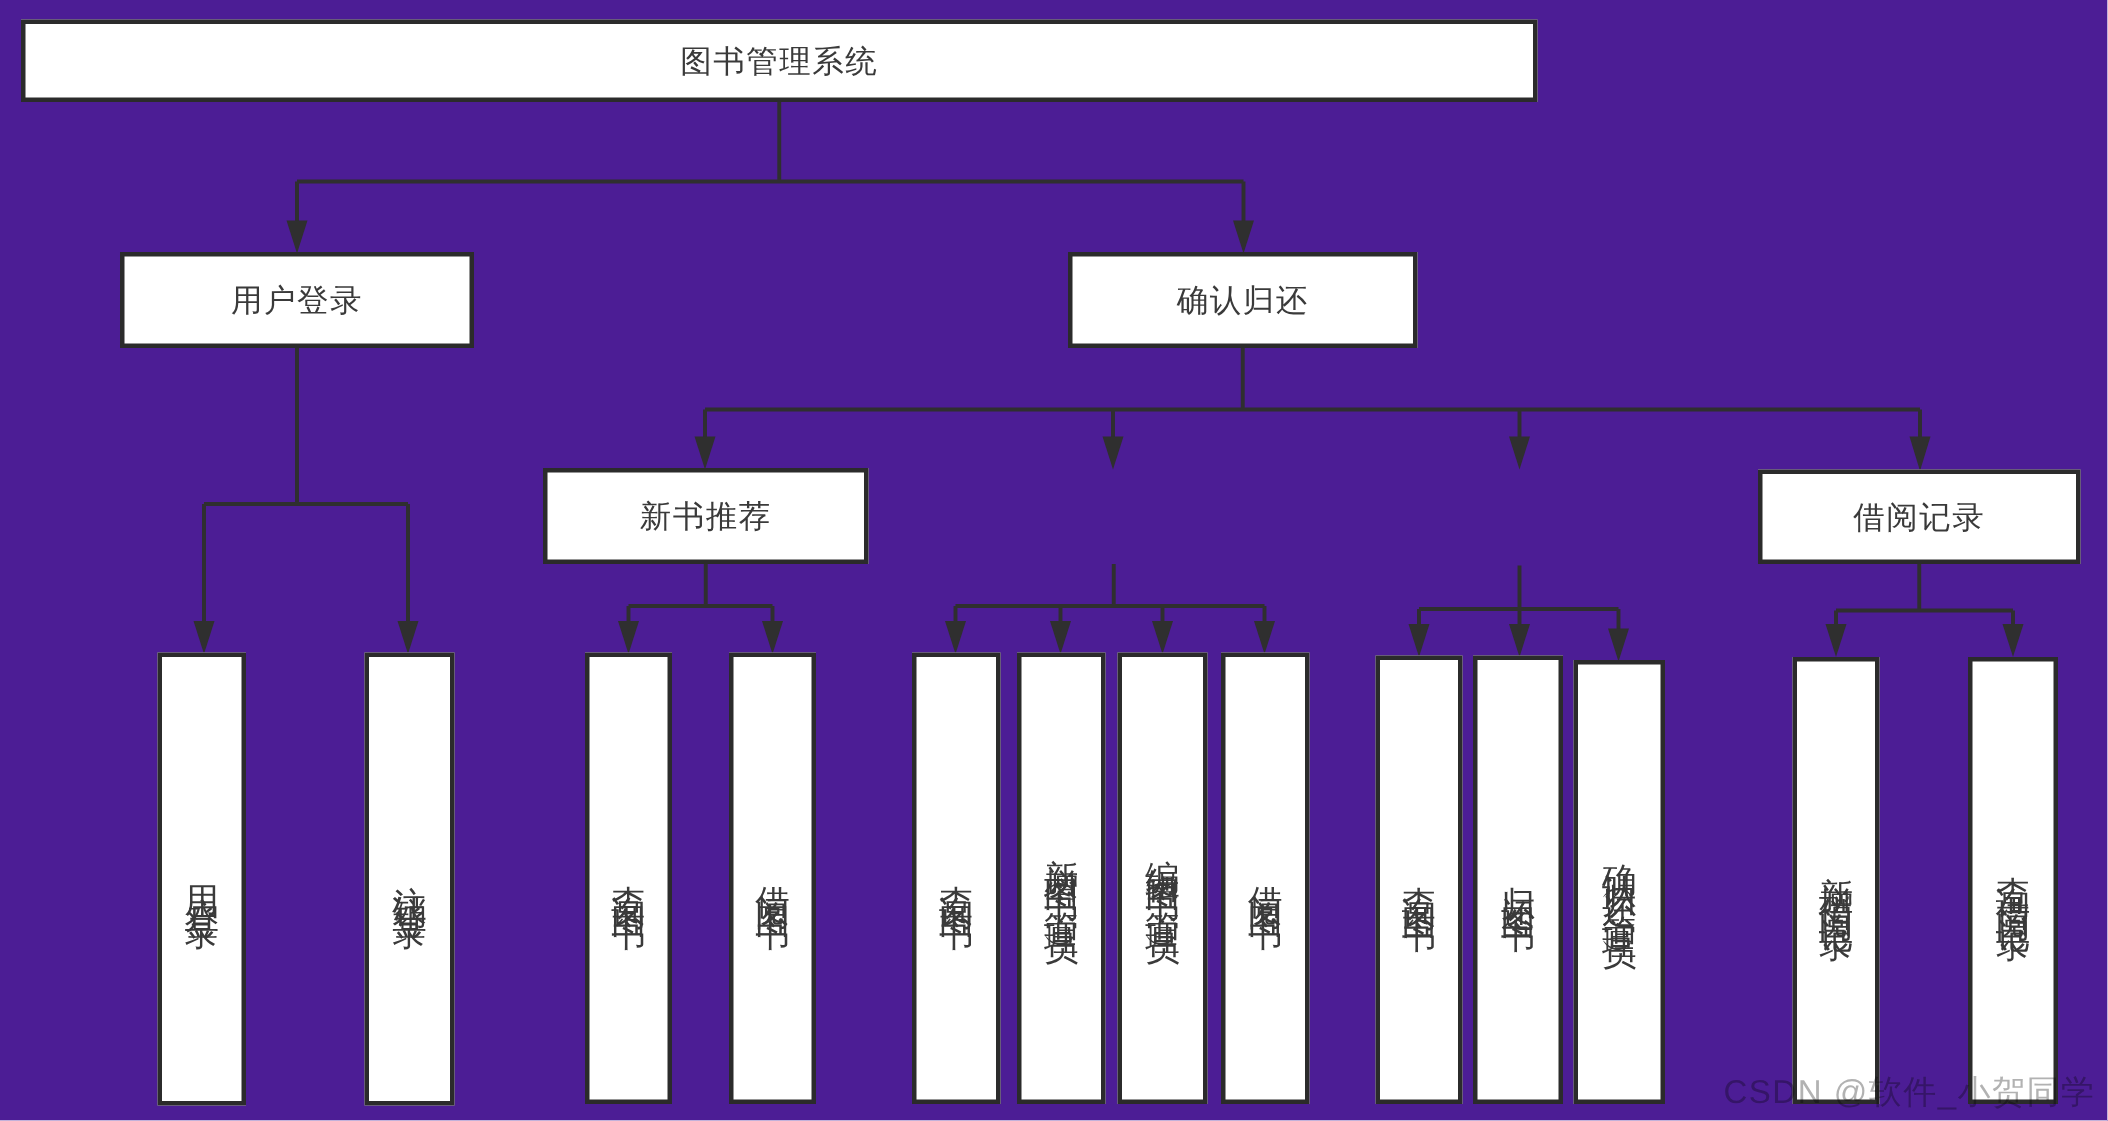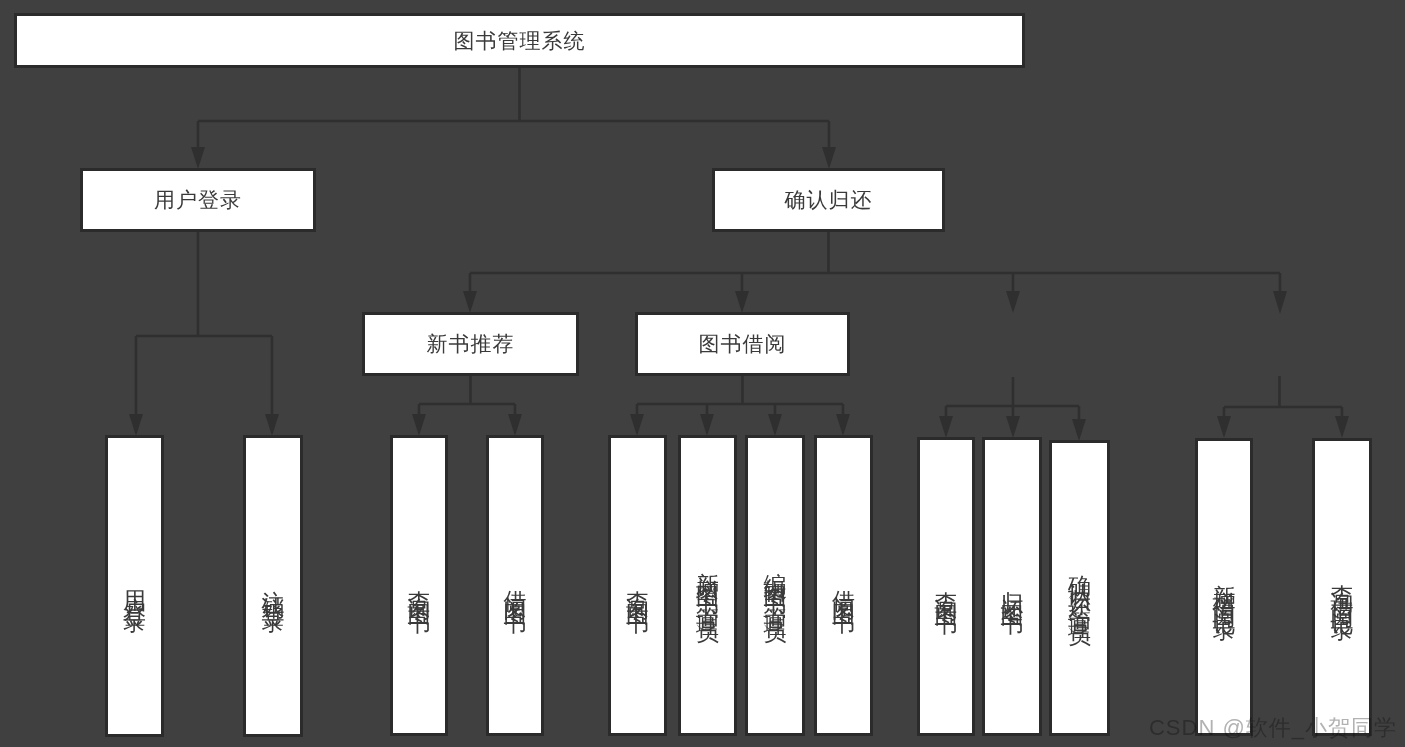--- a/index.html
+++ b/index.html
@@ -1,17 +1,17 @@
 <!DOCTYPE html>
 <html><head>
 <meta charset="utf-8">
 <style>
   html,body{margin:0;padding:0;background:#ffffff;}
   #stage{
-    position:relative;width:1405px;height:747px;background:#404040;overflow:hidden;
+    position:relative;width:1405px;height:747px;background:#4c1d95;overflow:hidden;
     font-family:"Liberation Sans","DejaVu Sans",sans-serif;
   }
   .box{
     position:absolute;box-sizing:border-box;background:#ffffff;
     border:3px solid #2b2b2b;
     display:flex;align-items:center;justify-content:center;
     color:#3a3a3a;z-index:2;
   }
   .box.h{font-size:21px;letter-spacing:1px;white-space:nowrap;}
   .box.v{
@@ -71,21 +71,21 @@
     <polygon points="1217,416 1231,416 1224,438"></polygon>
     <polygon points="1335,416 1349,416 1342,438"></polygon>
   </svg>
 
   <div class="box h" style="left:14px;top:13px;width:1011px;height:55px;border-width:3px">图书管理系统</div>
 
   <div class="box h" style="left:80px;top:168px;width:236px;height:64px">用户登录</div>
   <div class="box h" style="left:712px;top:168px;width:233px;height:64px">确认归还</div>
 
   <div class="box h" style="left:362px;top:312px;width:217px;height:64px">新书推荐</div>
-  <div class="box h" style="left:635px;top:312px;width:215px;height:64px">图书借阅</div>
+  <div class="box h" style="left:1172px;top:313px;width:215px;height:63px">借阅记录</div>
 
   <div class="box v" style="left:105px;top:435px;width:59px;height:302px">
     <span class="vtext">用户登录</span>
   </div>
   <div class="box v" style="left:243px;top:435px;width:60px;height:302px">
     <span class="vtext">注销登录</span>
   </div>
 
   <div class="box v" style="left:390px;top:435px;width:58px;height:301px">
     <span class="vtext">查询图书</span>

